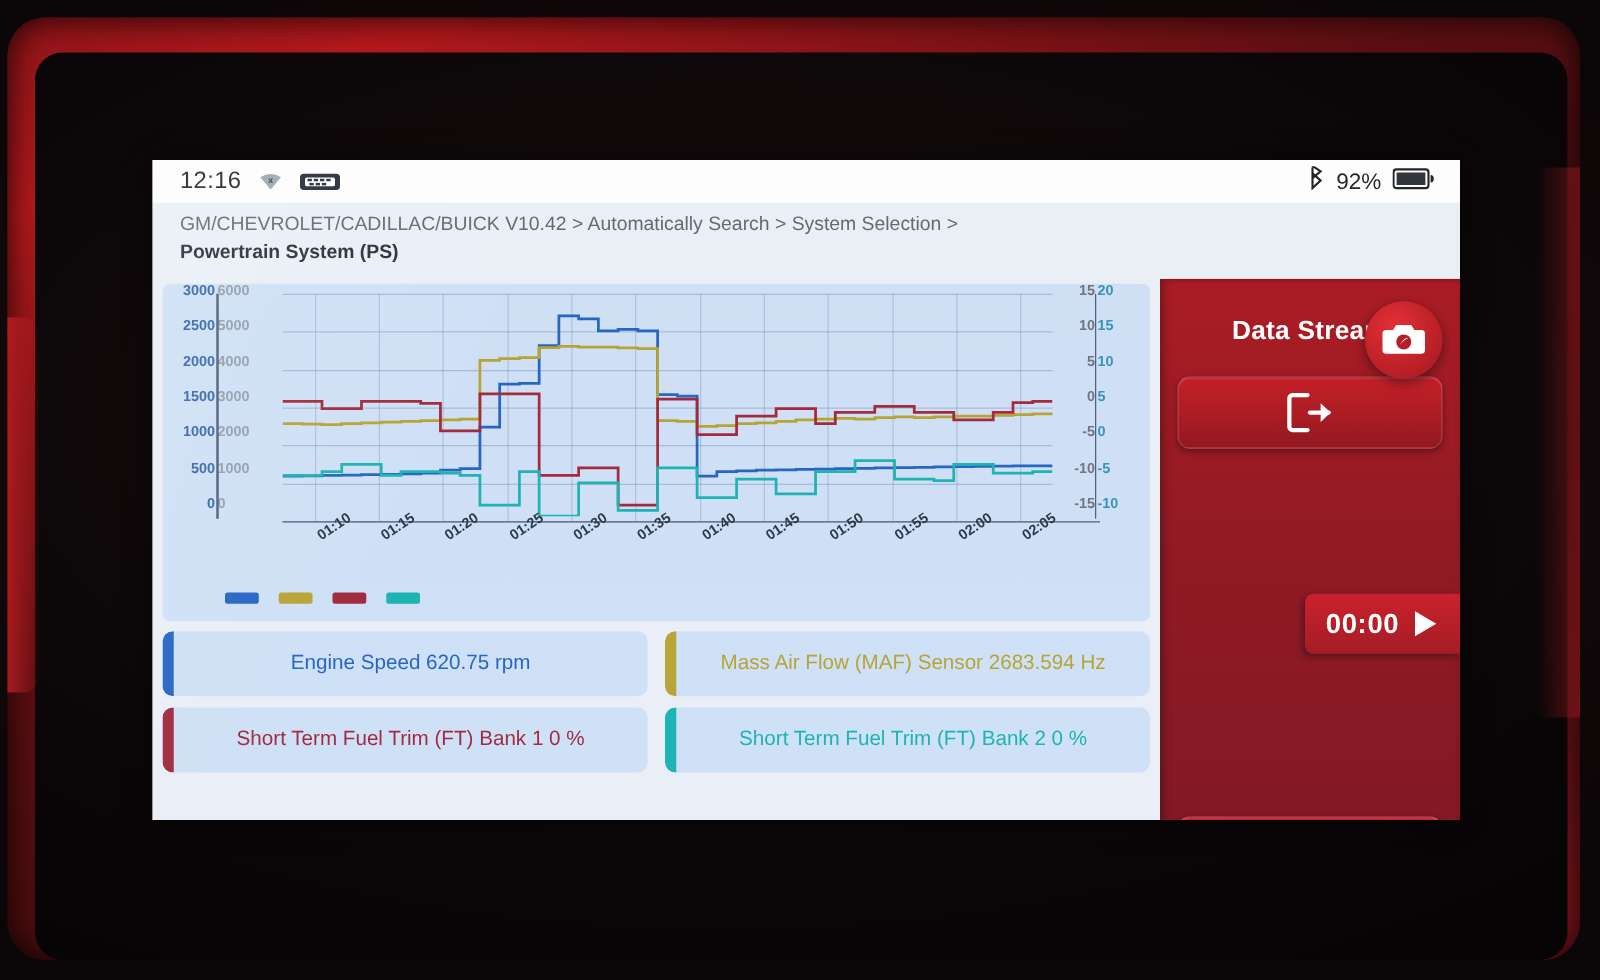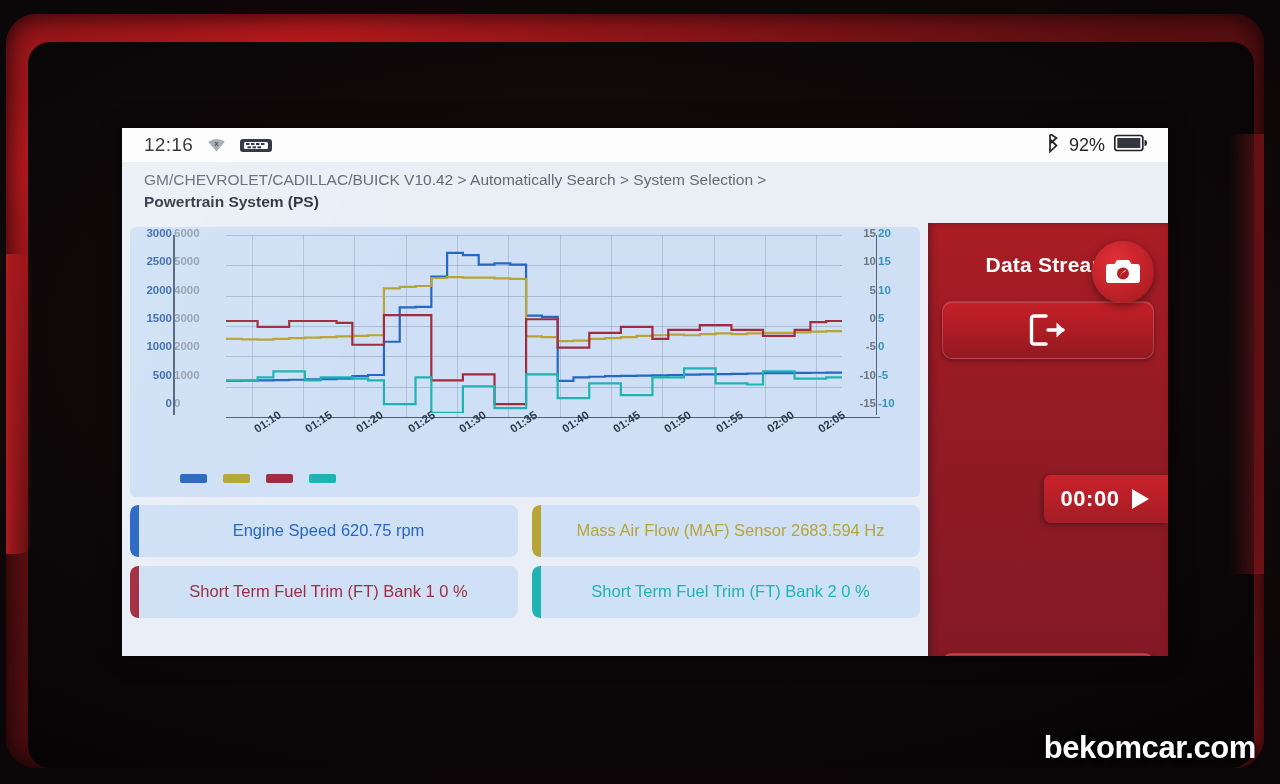--- a/index.html
+++ b/index.html
@@ -439,14 +439,13 @@
           <svg width="22" height="24" viewBox="0 0 22 24">
             <path d="M3 2 L20 12 L3 22 Z" fill="#fff"></path>
           </svg>
         </div>
       </div>
     </div>
 
     <div id="screen-glare"></div>
   </div>
 
-  <div id="device-watermark">bekomcar.com</div>
 </div>
 
 </body></html>

